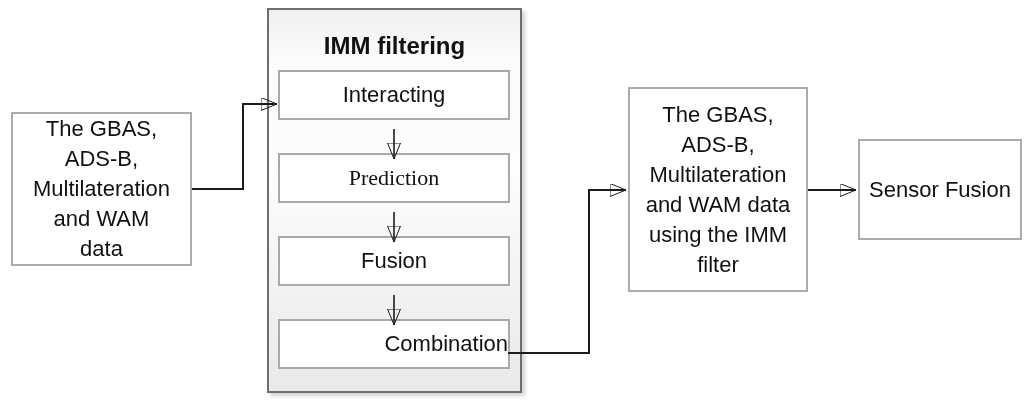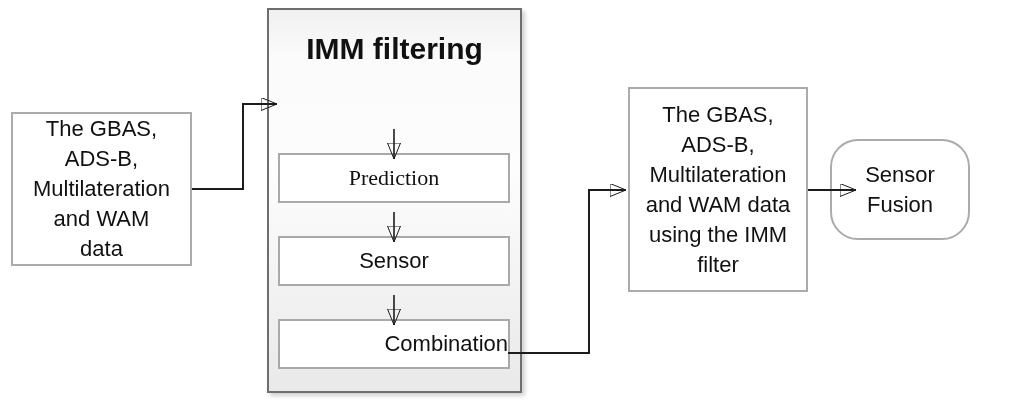--- a/index.html
+++ b/index.html
@@ -20,37 +20,37 @@
     display: flex;
     align-items: center;
     justify-content: center;
     text-align: center;
     font-size: 22px;
     line-height: 30px;
     white-space: pre-line;
   }
   .input-box  { left: 11px;  top: 112px; width: 181px; height: 154px; }
   .output-box { left: 628px; top: 87px;  width: 180px; height: 205px; }
-  .fusion-box { left: 830px; top: 139px; width: 140px; height: 101px; border-radius: 28px; }
+  .fusion-box { left: 858px; top: 139px; width: 164px; height: 101px; }
 
   .imm-group {
     position: absolute;
     box-sizing: border-box;
     left: 267px; top: 8px;
     width: 255px; height: 385px;
     border: 2.5px solid #6e6e6e;
     background: linear-gradient(180deg, #f0f0f0 0%, #fbfbfb 12%, #fdfdfd 42%, #e9e9e9 100%);
     box-shadow: 3px 3px 4px rgba(0,0,0,0.18);
   }
   .imm-title {
     position: absolute;
     left: 0; right: 0; top: 22px;
     text-align: center;
     font-weight: bold;
-    font-size: 30px;
+    font-size: 24px;
   }
   .step {
     position: absolute;
     box-sizing: border-box;
     left: 9px;
     width: 232px;
     height: 50px;
     background: #ffffff;
     border: 2px solid #a9a9a9;
     display: flex;
@@ -81,25 +81,28 @@
   <div class="node input-box">
     <span>The GBAS,
 ADS-B,
 Multilateration
 and WAM
 data</span>
   </div>
 
   <div class="imm-group">
     <div class="imm-title">IMM filtering</div>
+    <div class="step step-0">
+      <span>Interacting</span>
+    </div>
     <div class="step step-1">
       <span>Prediction</span>
     </div>
     <div class="step step-2">
-      <span>Sensor</span>
+      <span>Fusion</span>
     </div>
     <div class="step step-3">
       <span>Combination</span>
     </div>
   </div>
 
   <div class="node output-box">
     <span>The GBAS,
 ADS-B,
 Multilateration

